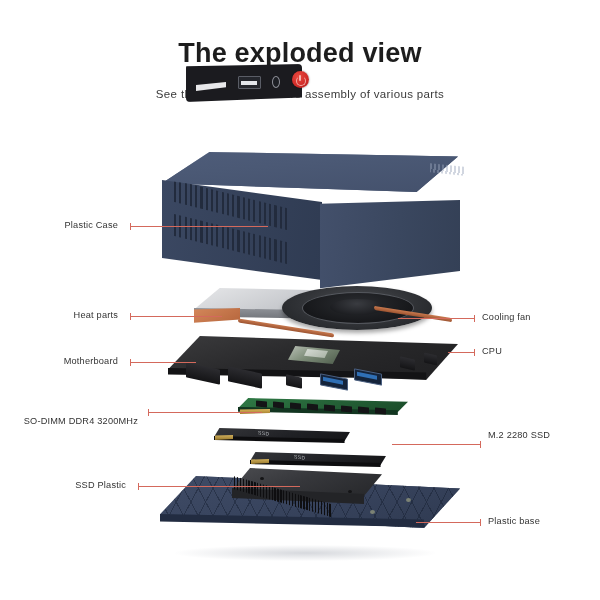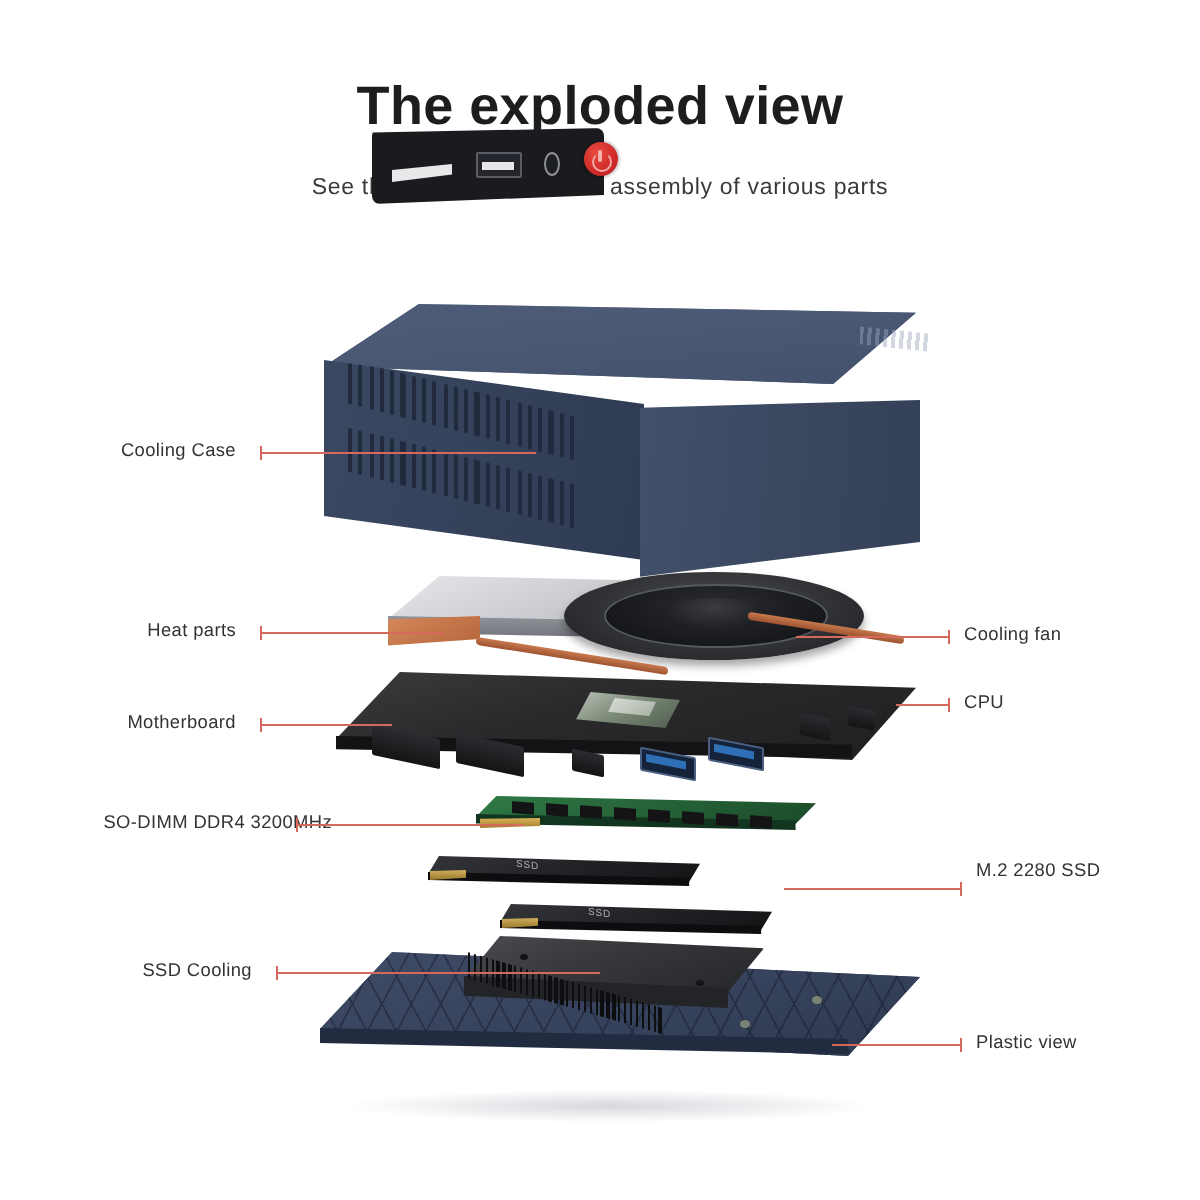--- a/index.html
+++ b/index.html
@@ -417,42 +417,42 @@
         <div class="fin"></div>
         <div class="fin"></div>
         <div class="fin"></div>
         <div class="fin"></div>
       </div>
     <div class="cool-hole" style="left:52px;top:9px;"></div>
     <div class="cool-hole" style="left:140px;top:22px;"></div>
   </div>
 
   <div id="callouts">
-      <div class="lbl l" style="top: 220px; left: 0px; width: 118px;">Cooling Case</div>
+      <div class="lbl l" style="top: 220px; left: 0px; width: 118px;">Plastic Case</div>
       <div class="tick" style="left: 130px; top: 223px; background: rgb(212, 105, 92);"></div>
       <div class="lead" style="left: 130px; top: 226px; width: 138px; background: rgb(212, 105, 92);"></div>
       <div class="lbl l" style="top: 310px; left: 0px; width: 118px;">Heat parts</div>
       <div class="tick" style="left: 130px; top: 313px; background: rgb(212, 105, 92);"></div>
       <div class="lead" style="left: 130px; top: 316px; width: 92px; background: rgb(212, 105, 92);"></div>
       <div class="lbl l" style="top: 356px; left: 0px; width: 118px;">Motherboard</div>
       <div class="tick" style="left: 130px; top: 359px; background: rgb(212, 105, 92);"></div>
       <div class="lead" style="left: 130px; top: 362px; width: 66px; background: rgb(212, 105, 92);"></div>
-      <div class="lbl l" style="top: 406px; left: 0px; width: 138px; margin-left: 28px;">SO-DIMM DDR4 3200MHz</div>
+      <div class="lbl l" style="top: 416px; left: 0px; width: 138px;">SO-DIMM DDR4 3200MHz</div>
       <div class="tick" style="left: 148px; top: 409px; background: rgb(212, 105, 92);"></div>
       <div class="lead" style="left: 148px; top: 412px; width: 114px; background: rgb(212, 105, 92);"></div>
-      <div class="lbl l" style="top: 480px; left: 0px; width: 126px;">SSD Cooling</div>
+      <div class="lbl l" style="top: 480px; left: 0px; width: 126px;">SSD Plastic</div>
       <div class="tick" style="left: 138px; top: 483px; background: rgb(212, 105, 92);"></div>
       <div class="lead" style="left: 138px; top: 486px; width: 162px; background: rgb(212, 105, 92);"></div>
       <div class="lbl r" style="top: 312px; left: 482px;">Cooling fan</div>
       <div class="tick" style="left: 474px; top: 315px; background: rgb(212, 105, 92);"></div>
       <div class="lead" style="left: 398px; top: 318px; width: 76px; background: rgb(212, 105, 92);"></div>
       <div class="lbl r" style="top: 346px; left: 482px;">CPU</div>
       <div class="tick" style="left: 474px; top: 349px; background: rgb(212, 105, 92);"></div>
       <div class="lead" style="left: 448px; top: 352px; width: 26px; background: rgb(212, 105, 92);"></div>
       <div class="lbl r" style="top: 430px; left: 488px;">M.2 2280 SSD</div>
       <div class="tick" style="left: 480px; top: 441px; background: rgb(212, 105, 92);"></div>
       <div class="lead" style="left: 392px; top: 444px; width: 88px; background: rgb(212, 105, 92);"></div>
-      <div class="lbl r" style="top: 516px; left: 488px;">Plastic view</div>
+      <div class="lbl r" style="top: 516px; left: 488px;">Plastic base</div>
       <div class="tick" style="left: 480px; top: 519px; background: rgb(212, 105, 92);"></div>
       <div class="lead" style="left: 416px; top: 522px; width: 64px; background: rgb(212, 105, 92);"></div>
     </div>
 
 </div>
 
 </body></html>

